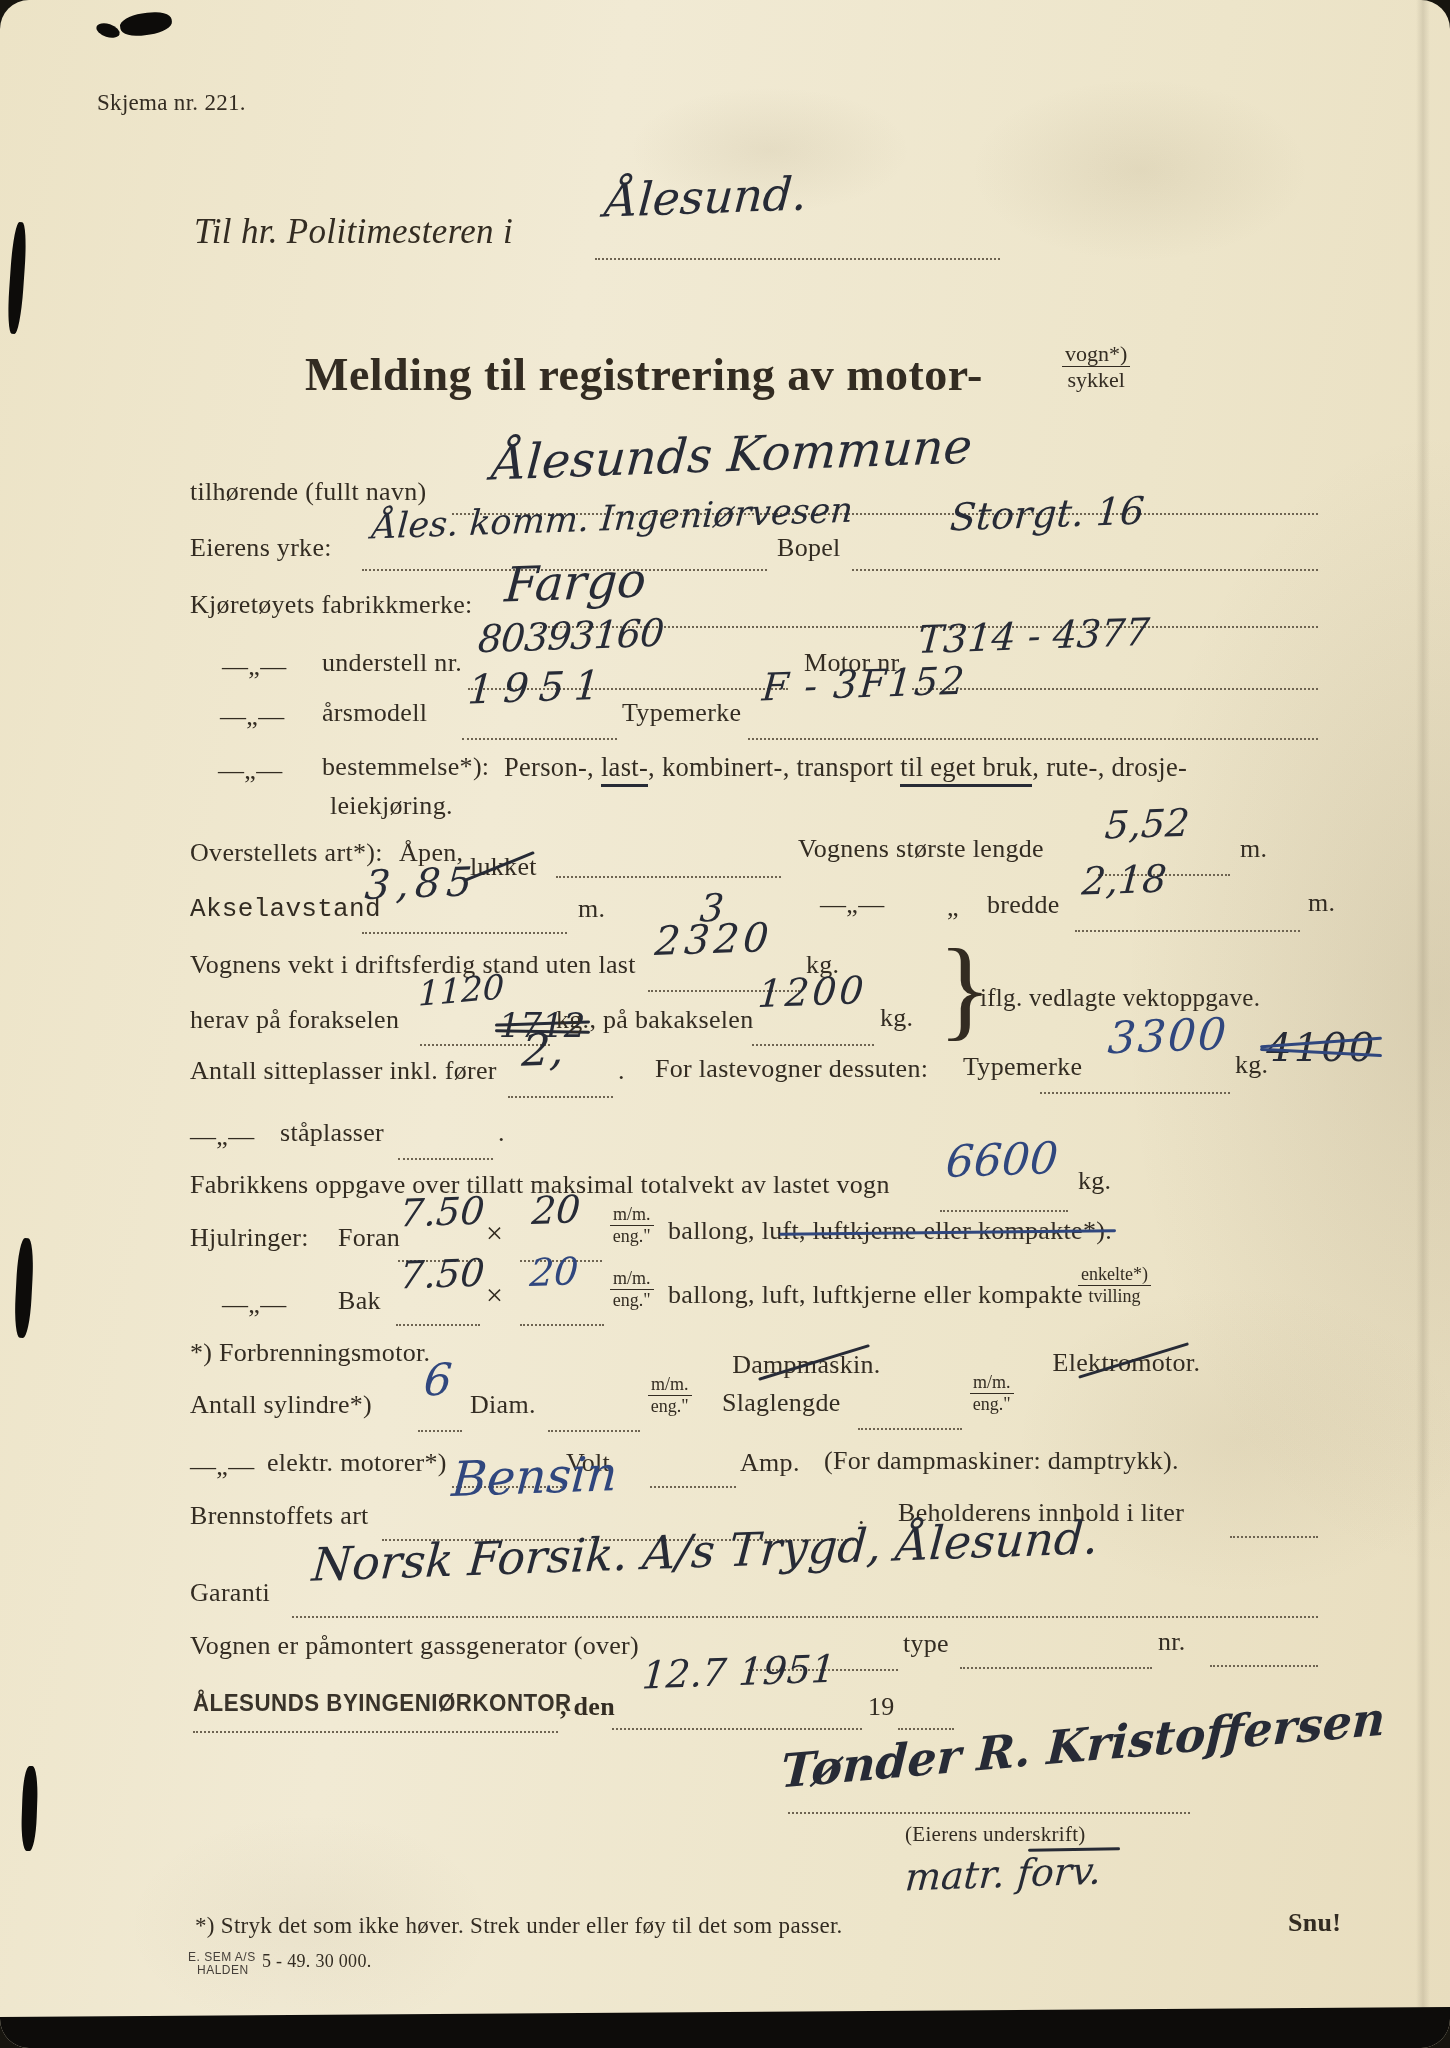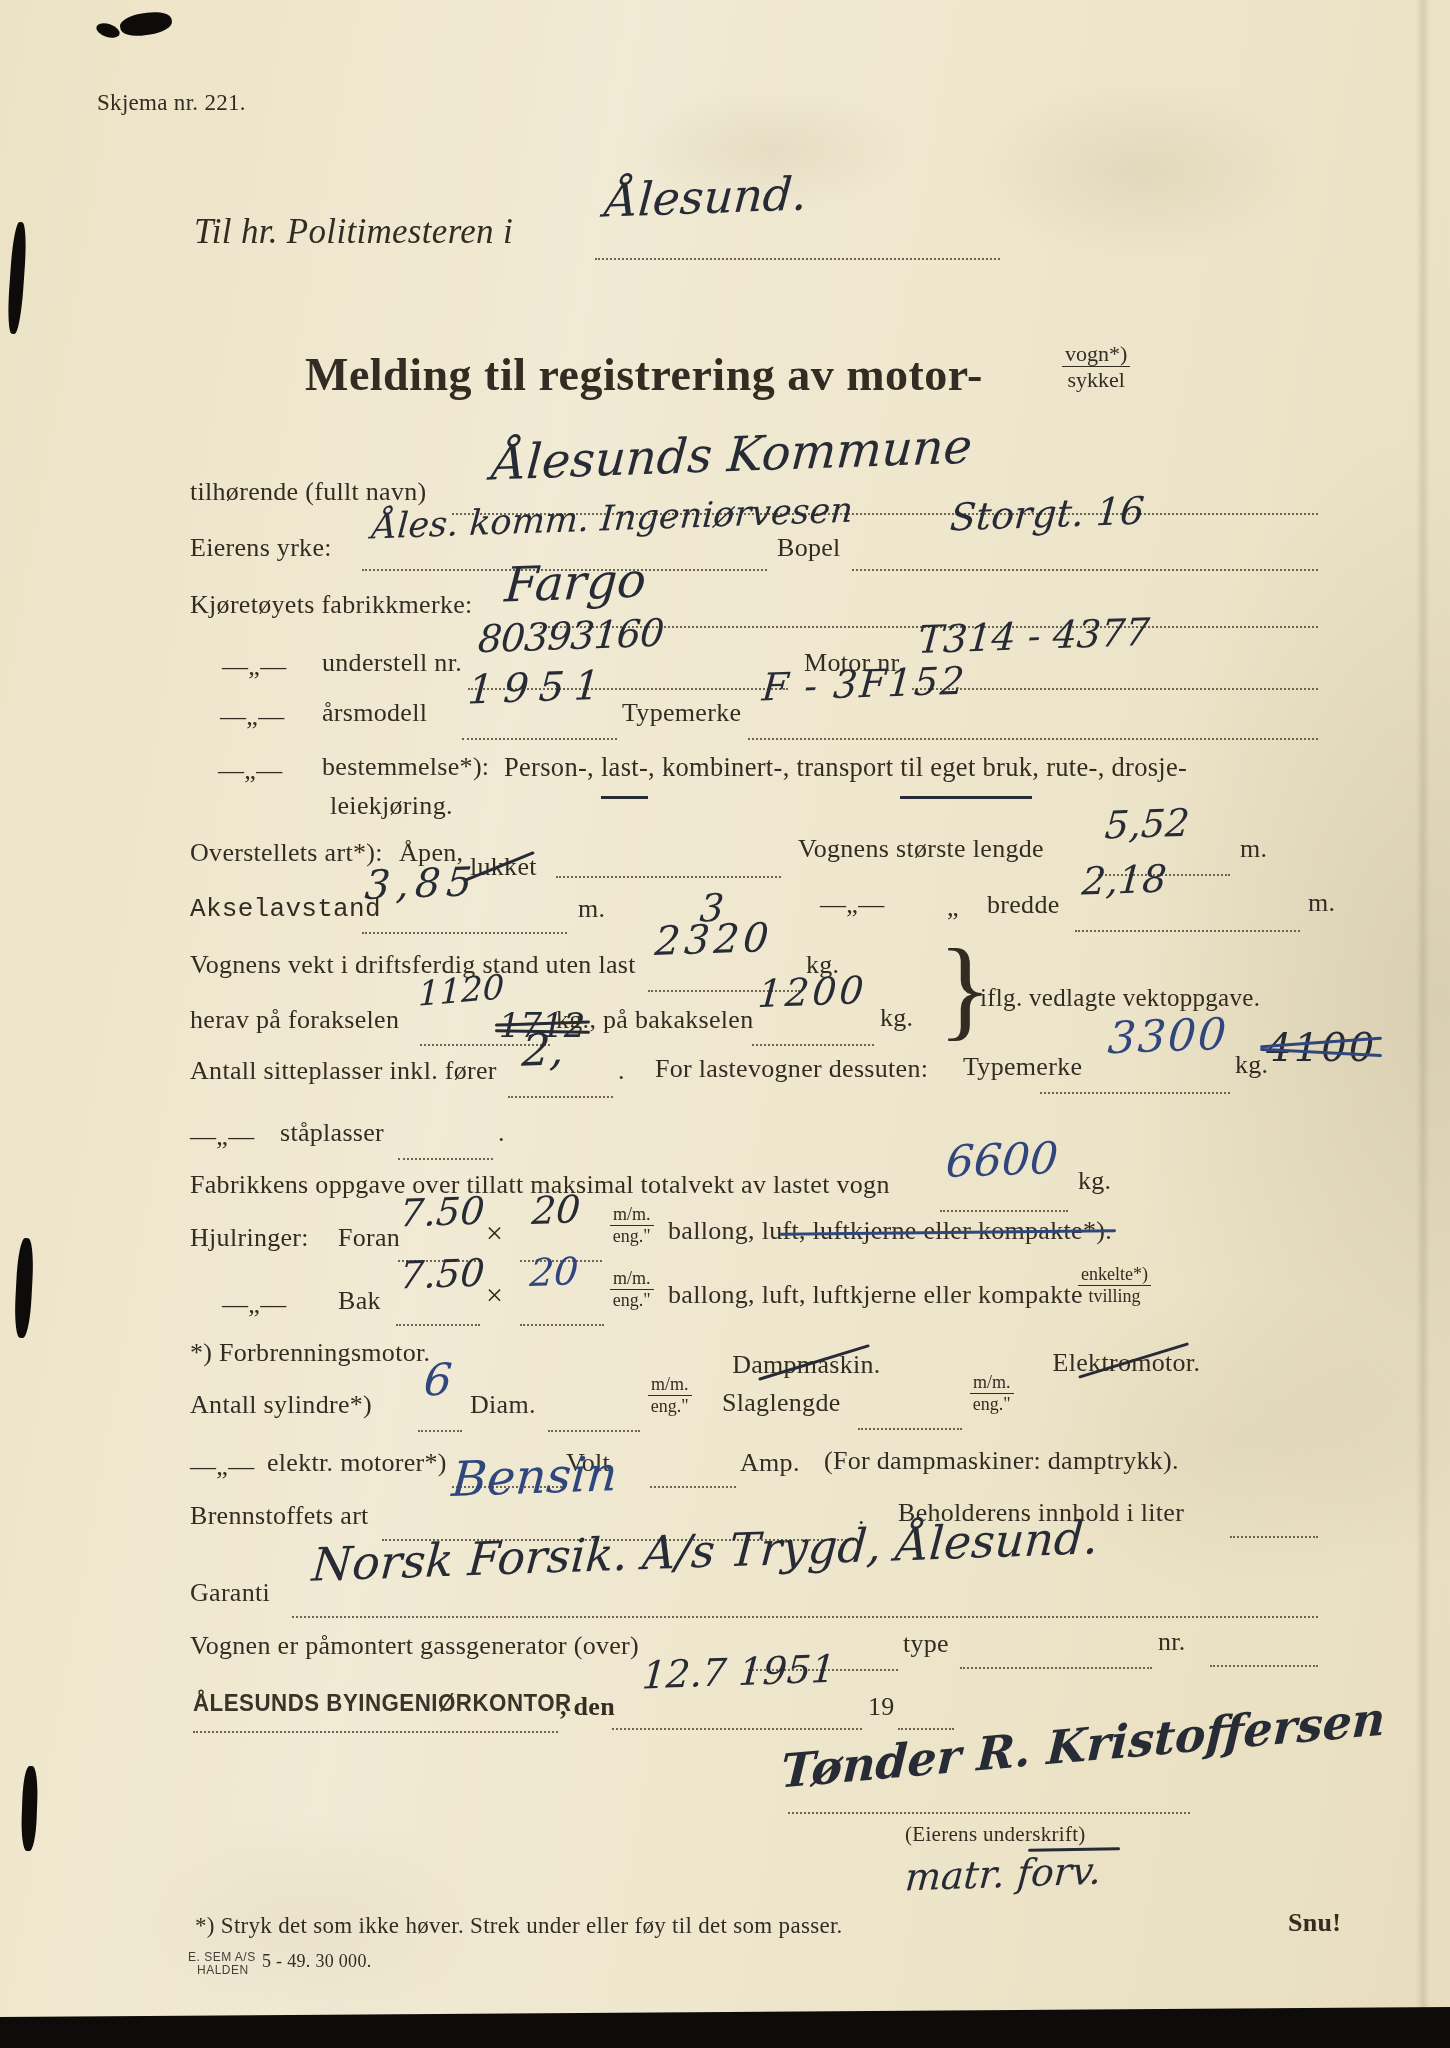--- a/index.html
+++ b/index.html
@@ -1,18 +1,18 @@
 <!DOCTYPE html>
 <html><head>
 <meta charset="utf-8">
 <style>
   html,body{margin:0;padding:0;background:#17150f;}
   .paper{position:relative;width:1450px;height:2048px;margin:0 auto;overflow:hidden;
     background:linear-gradient(100deg,#ece3c6 0%,#f1ead4 35%,#ede5ca 68%,#e8ddbe 100%);
-    font-family:"Liberation Serif","DejaVu Serif",serif;}
+    font-family:"Liberation Serif","DejaVu Serif",serif;border-radius:29px;}
   .stains{position:absolute;inset:0;pointer-events:none;
     background:
       radial-gradient(240px 130px at 1140px 170px, rgba(120,100,60,.10), transparent 70%),
       radial-gradient(320px 220px at 1240px 1440px, rgba(120,100,60,.08), transparent 70%),
       radial-gradient(420px 760px at 1440px 1000px, rgba(95,80,52,.12), transparent 75%),
       radial-gradient(260px 160px at 310px 1925px, rgba(120,100,60,.06), transparent 70%),
       radial-gradient(200px 90px at 770px 150px, rgba(120,100,60,.09), transparent 70%),
       linear-gradient(90deg, transparent 1416px, rgba(80,70,50,.14) 1423px, transparent 1430px);}
   .p{position:absolute;font-family:"Liberation Serif","DejaVu Serif",serif;font-size:26px;
      color:#332c22;white-space:nowrap;letter-spacing:.3px;}
@@ -23,21 +23,21 @@
   .hwb{color:#30477e;}
   .dl{position:absolute;height:2px;border-bottom:2px dotted #6e6452;}
   .sl{position:absolute;background:#272b36;height:3px;border-radius:2px;}
   .frac{position:absolute;font-family:"Liberation Serif",serif;font-size:18px;line-height:1.15;
         text-align:center;color:#332c22;white-space:nowrap;}
   .frac .ft{display:block;border-bottom:1.5px solid #332c22;padding:0 3px;}
   .frac .fb{display:block;}
   .stamp{position:absolute;font-family:"Liberation Sans",sans-serif;font-weight:700;font-size:23px;
          letter-spacing:.5px;color:#39332a;white-space:nowrap;transform:scaleX(.97);transform-origin:left;}
   .sans{font-family:"Liberation Sans",sans-serif;}
-  .uhand{border-bottom:3.5px solid #272b36;padding-bottom:14px;}
+  .uhand{border-bottom:3.5px solid #272b36;padding-bottom:2px;}
   .slash{position:relative}
   .slash::after{content:"";position:absolute;left:-8px;top:46%;width:112%;height:3px;background:#272b36;
                 border-radius:2px;transform:rotate(-22deg);}
   .slash2{position:relative}
   .slash2::after{content:"";position:absolute;left:16%;top:38%;width:78%;height:2.6px;background:#272b36;
                 border-radius:2px;transform:rotate(-17deg);}
   .strike2{position:relative}
   .strike2::before,.strike2::after{content:"";position:absolute;left:-4px;right:-4px;height:2.8px;
                 background:#272b36;border-radius:2px;}
   .strike2::before{top:42%;transform:rotate(-2deg);}

